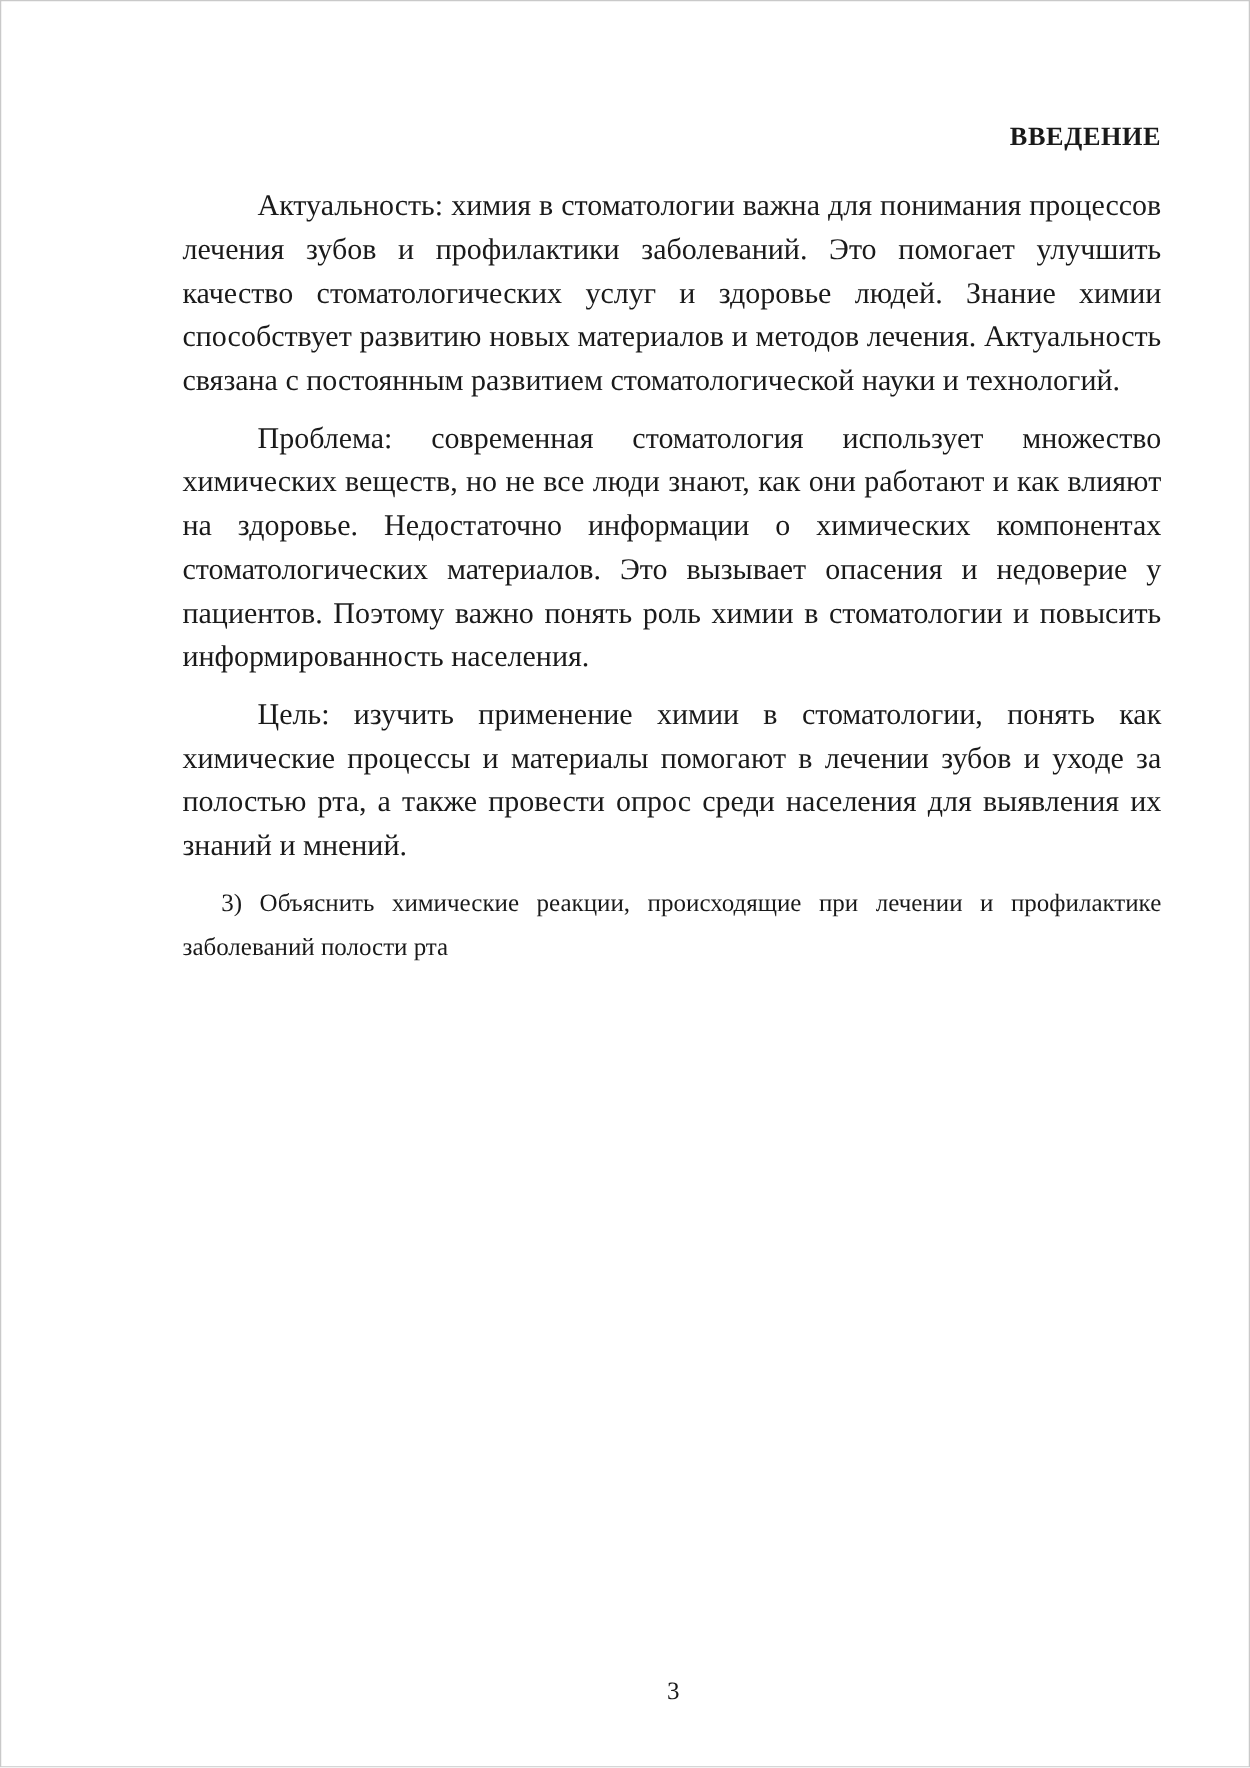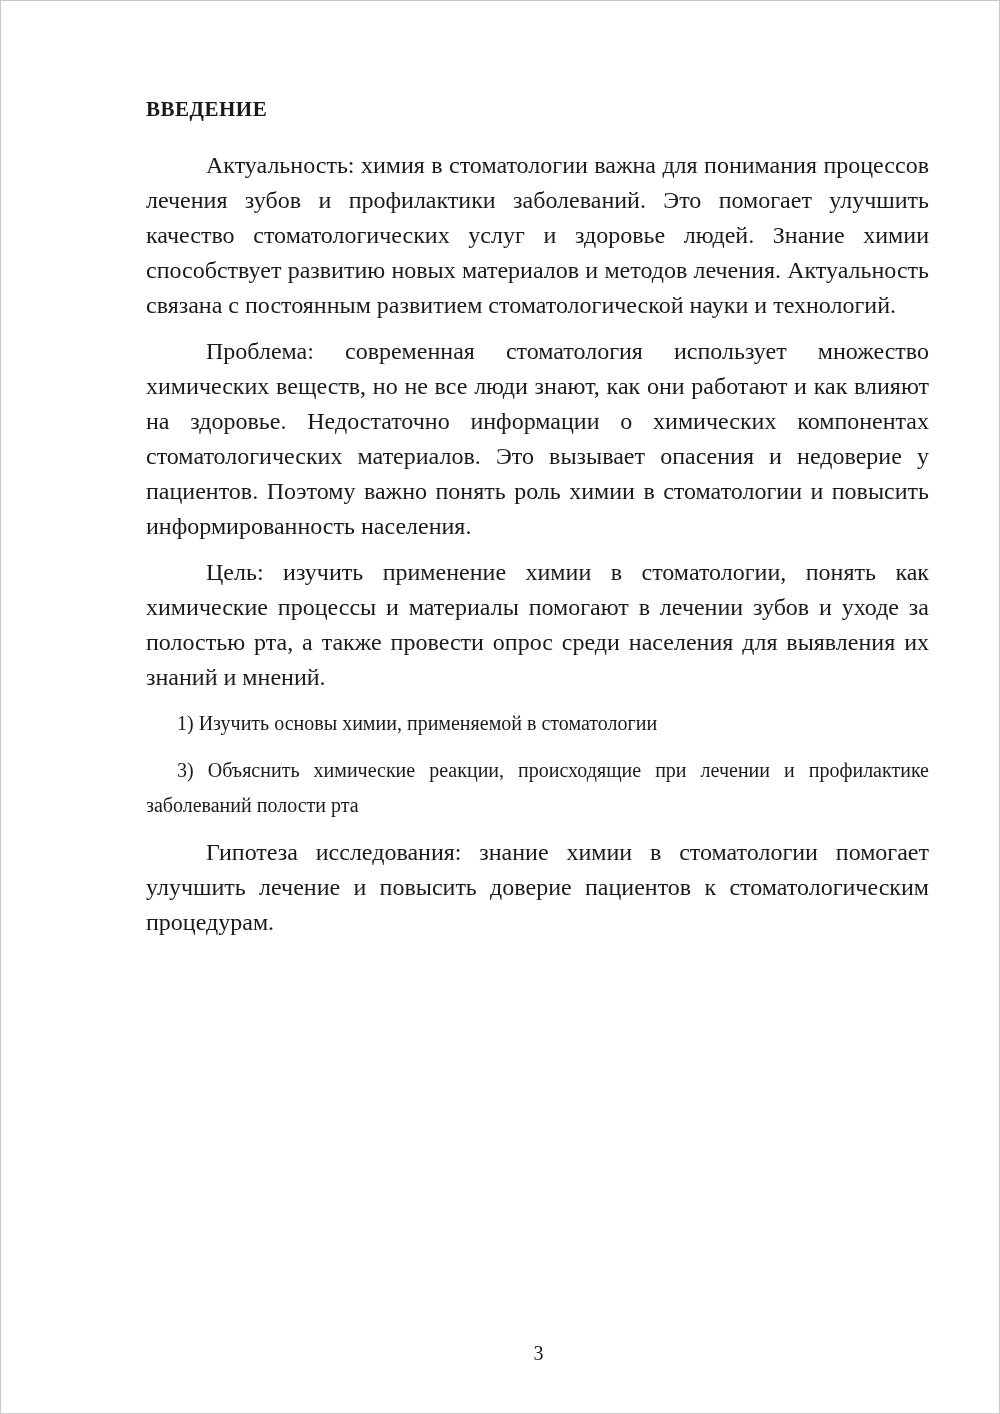--- a/index.html
+++ b/index.html
@@ -16,21 +16,21 @@
     height: 1414px;
     background: #ffffff;
     border: 1px solid #c9c9c9;
     padding: 96px 70px 0 145px;
     overflow: hidden;
   }
 
   .doc-title {
     font-size: 21px;
     font-weight: bold;
-    text-align: left;
+    text-align: right;
     letter-spacing: 0.5px;
     margin-bottom: 26px;
   }
 
   .para {
     font-size: 24px;
     line-height: 35px;
     text-align: justify;
     text-indent: 60px;
     margin-bottom: 11px;
@@ -60,26 +60,24 @@
 
   <h1 class="doc-title">ВВЕДЕНИЕ</h1>
 
   <p class="para">Актуальность: химия в стоматологии важна для понимания процессов лечения зубов и профилактики заболеваний. Это помогает улучшить качество стоматологических услуг и здоровье людей. Знание химии способствует развитию новых материалов и методов лечения. Актуальность связана с постоянным развитием стоматологической науки и технологий.</p>
 
   <p class="para">Проблема: современная стоматология использует множество химических веществ, но не все люди знают, как они работают и как влияют на здоровье. Недостаточно информации о химических компонентах стоматологических материалов. Это вызывает опасения и недоверие у пациентов. Поэтому важно понять роль химии в стоматологии и повысить информированность населения.</p>
 
   <p class="para">Цель: изучить применение химии в стоматологии, понять как химические процессы и материалы помогают в лечении зубов и уходе за полостью рта, а также провести опрос среди населения для выявления их знаний и мнений.</p>
 
 
-  <p class="task-item">1) Изучить основы химии, применяемой в стоматологии</p>
 
 
   <p class="task-item">3) Объяснить химические реакции, происходящие при лечении и профилактике заболеваний полости рта</p>
 
 
 
 
 
-  <p class="para">Гипотеза исследования: знание химии в стоматологии помогает улучшить лечение и повысить доверие пациентов к стоматологическим процедурам.</p>
 
   <div class="page-number">3</div>
 
 </div>
 
 </body></html>

